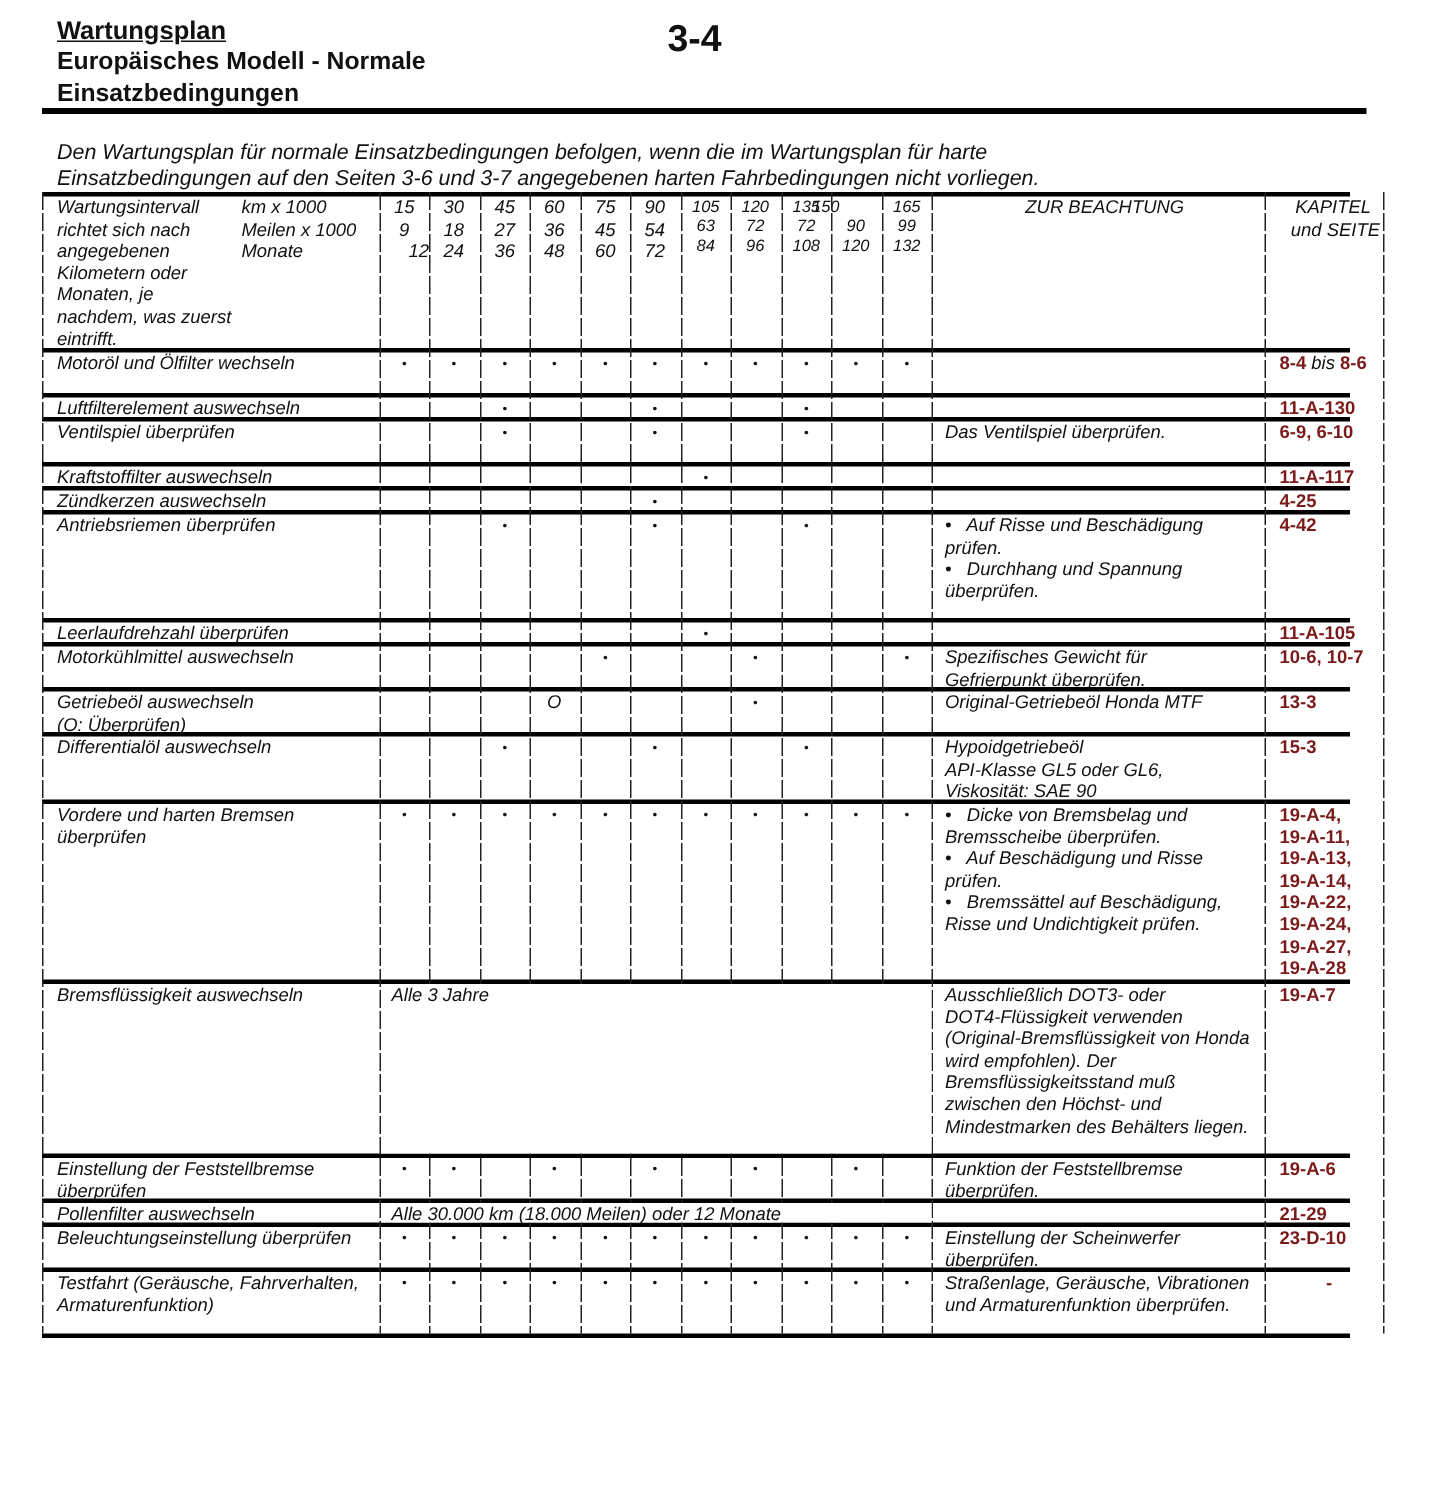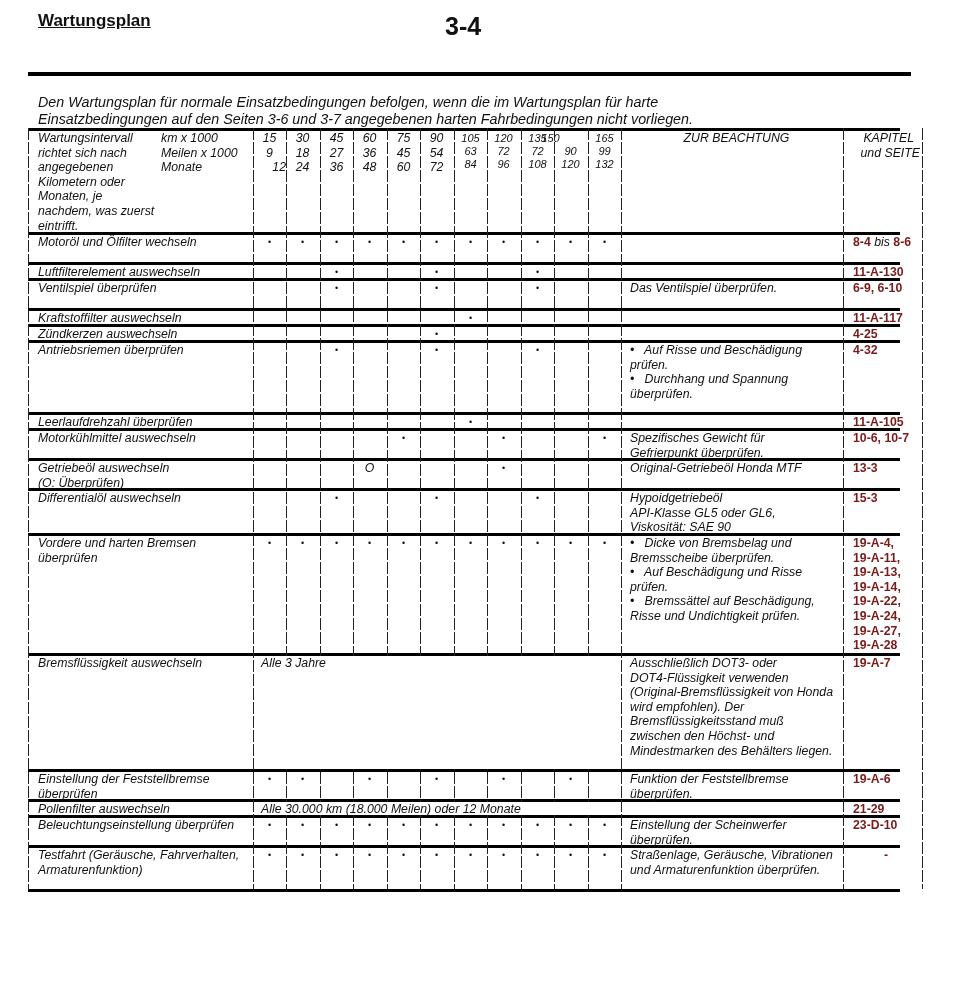--- a/index.html
+++ b/index.html
@@ -18,20 +18,22 @@
   .num{position:absolute;font-style:italic;font-size:12.3px;line-height:14.6px;text-align:center;width:33px;}
   .mark{position:absolute;width:33px;text-align:center;font-size:9px;line-height:14px;}
   .ref{position:absolute;font-weight:bold;font-size:12.3px;line-height:14.6px;color:#7a1a1a;}
   .ref .plain{color:#111;font-weight:normal;font-style:italic;}
 </style>
 </head>
 <body>
 
 <div class="hdr">
   <div class="t1">Wartungsplan</div>
+  <div>Europäisches Modell - Normale</div>
+  <div>Einsatzbedingungen</div>
 </div>
 <div class="pageno">3-4</div>
 <div class="rule-top"></div>
 
 <div class="intro">
   <div>Den Wartungsplan für normale Einsatzbedingungen befolgen, wenn die im Wartungsplan für harte</div>
   <div>Einsatzbedingungen auf den Seiten 3-6 und 3-7 angegebenen harten Fahrbedingungen nicht vorliegen.</div>
 </div>
 
 <div class="tbl" id="tbl">
@@ -153,21 +155,21 @@
     <div class="ref" style="left: 853px; top: 327px;">4-25</div>
     <div style="position: absolute; left: 28px; top: 343px;"></div>
     <div class="cell" style="left: 38px; top: 343px;">Antriebsriemen überprüfen</div>
     <div class="mark" style="left: 320px; top: 343px;">•</div>
     <div class="mark" style="left: 420px; top: 343px;">•</div>
     <div class="mark" style="left: 521px; top: 343px;">•</div>
     <div class="cell" style="left: 630px; top: 343px; white-space: pre;">•   Auf Risse und Beschädigung</div>
     <div class="cell" style="left: 630px; top: 357.6px; white-space: pre;">prüfen.</div>
     <div class="cell" style="left: 630px; top: 372.2px; white-space: pre;">•   Durchhang und Spannung</div>
     <div class="cell" style="left: 630px; top: 386.8px; white-space: pre;">überprüfen.</div>
-    <div class="ref" style="left: 853px; top: 343px;">4-32</div>
+    <div class="ref" style="left: 853px; top: 343px;">4-42</div>
     <div style="position: absolute; left: 28px; top: 415px;"></div>
     <div class="cell" style="left: 38px; top: 415px;">Leerlaufdrehzahl überprüfen</div>
     <div class="mark" style="left: 454px; top: 415px;">•</div>
     <div class="ref" style="left: 853px; top: 415px;">11-A-105</div>
     <div style="position: absolute; left: 28px; top: 431px;"></div>
     <div class="cell" style="left: 38px; top: 431px;">Motorkühlmittel auswechseln</div>
     <div class="mark" style="left: 387px; top: 431px;">•</div>
     <div class="mark" style="left: 487px; top: 431px;">•</div>
     <div class="mark" style="left: 588px; top: 431px;">•</div>
     <div class="cell" style="left: 630px; top: 431px; white-space: pre;">Spezifisches Gewicht für</div>

